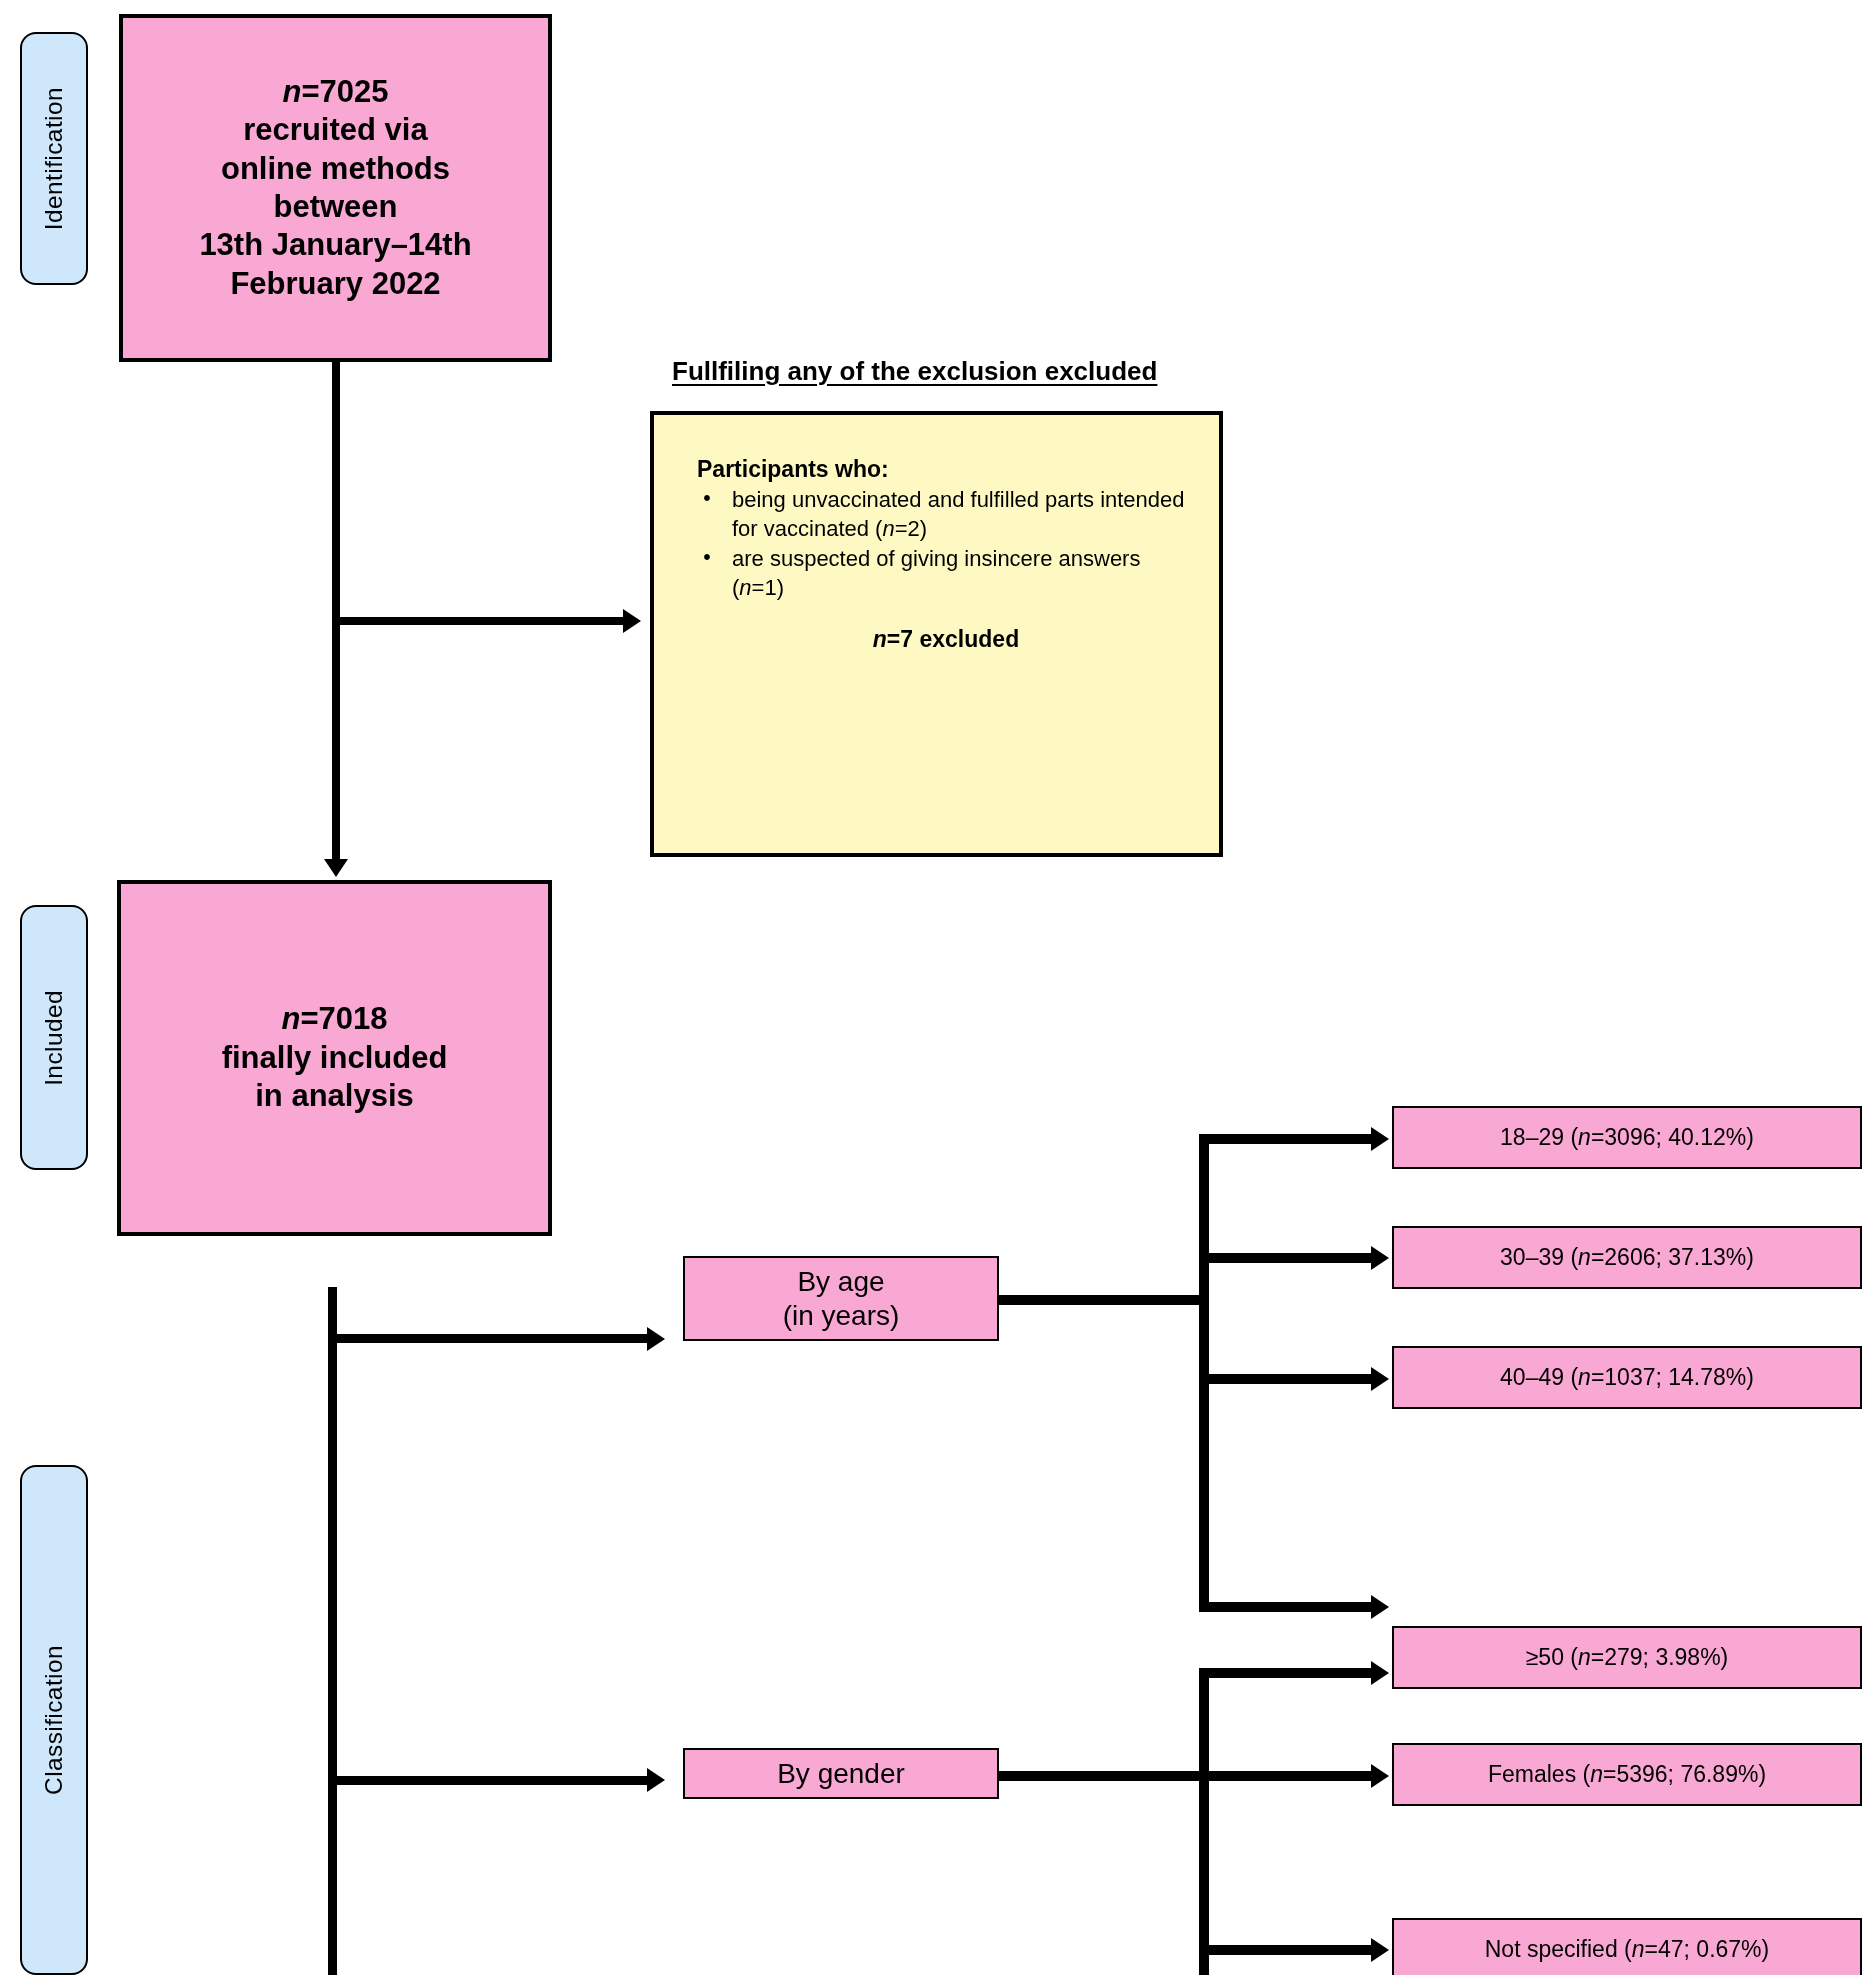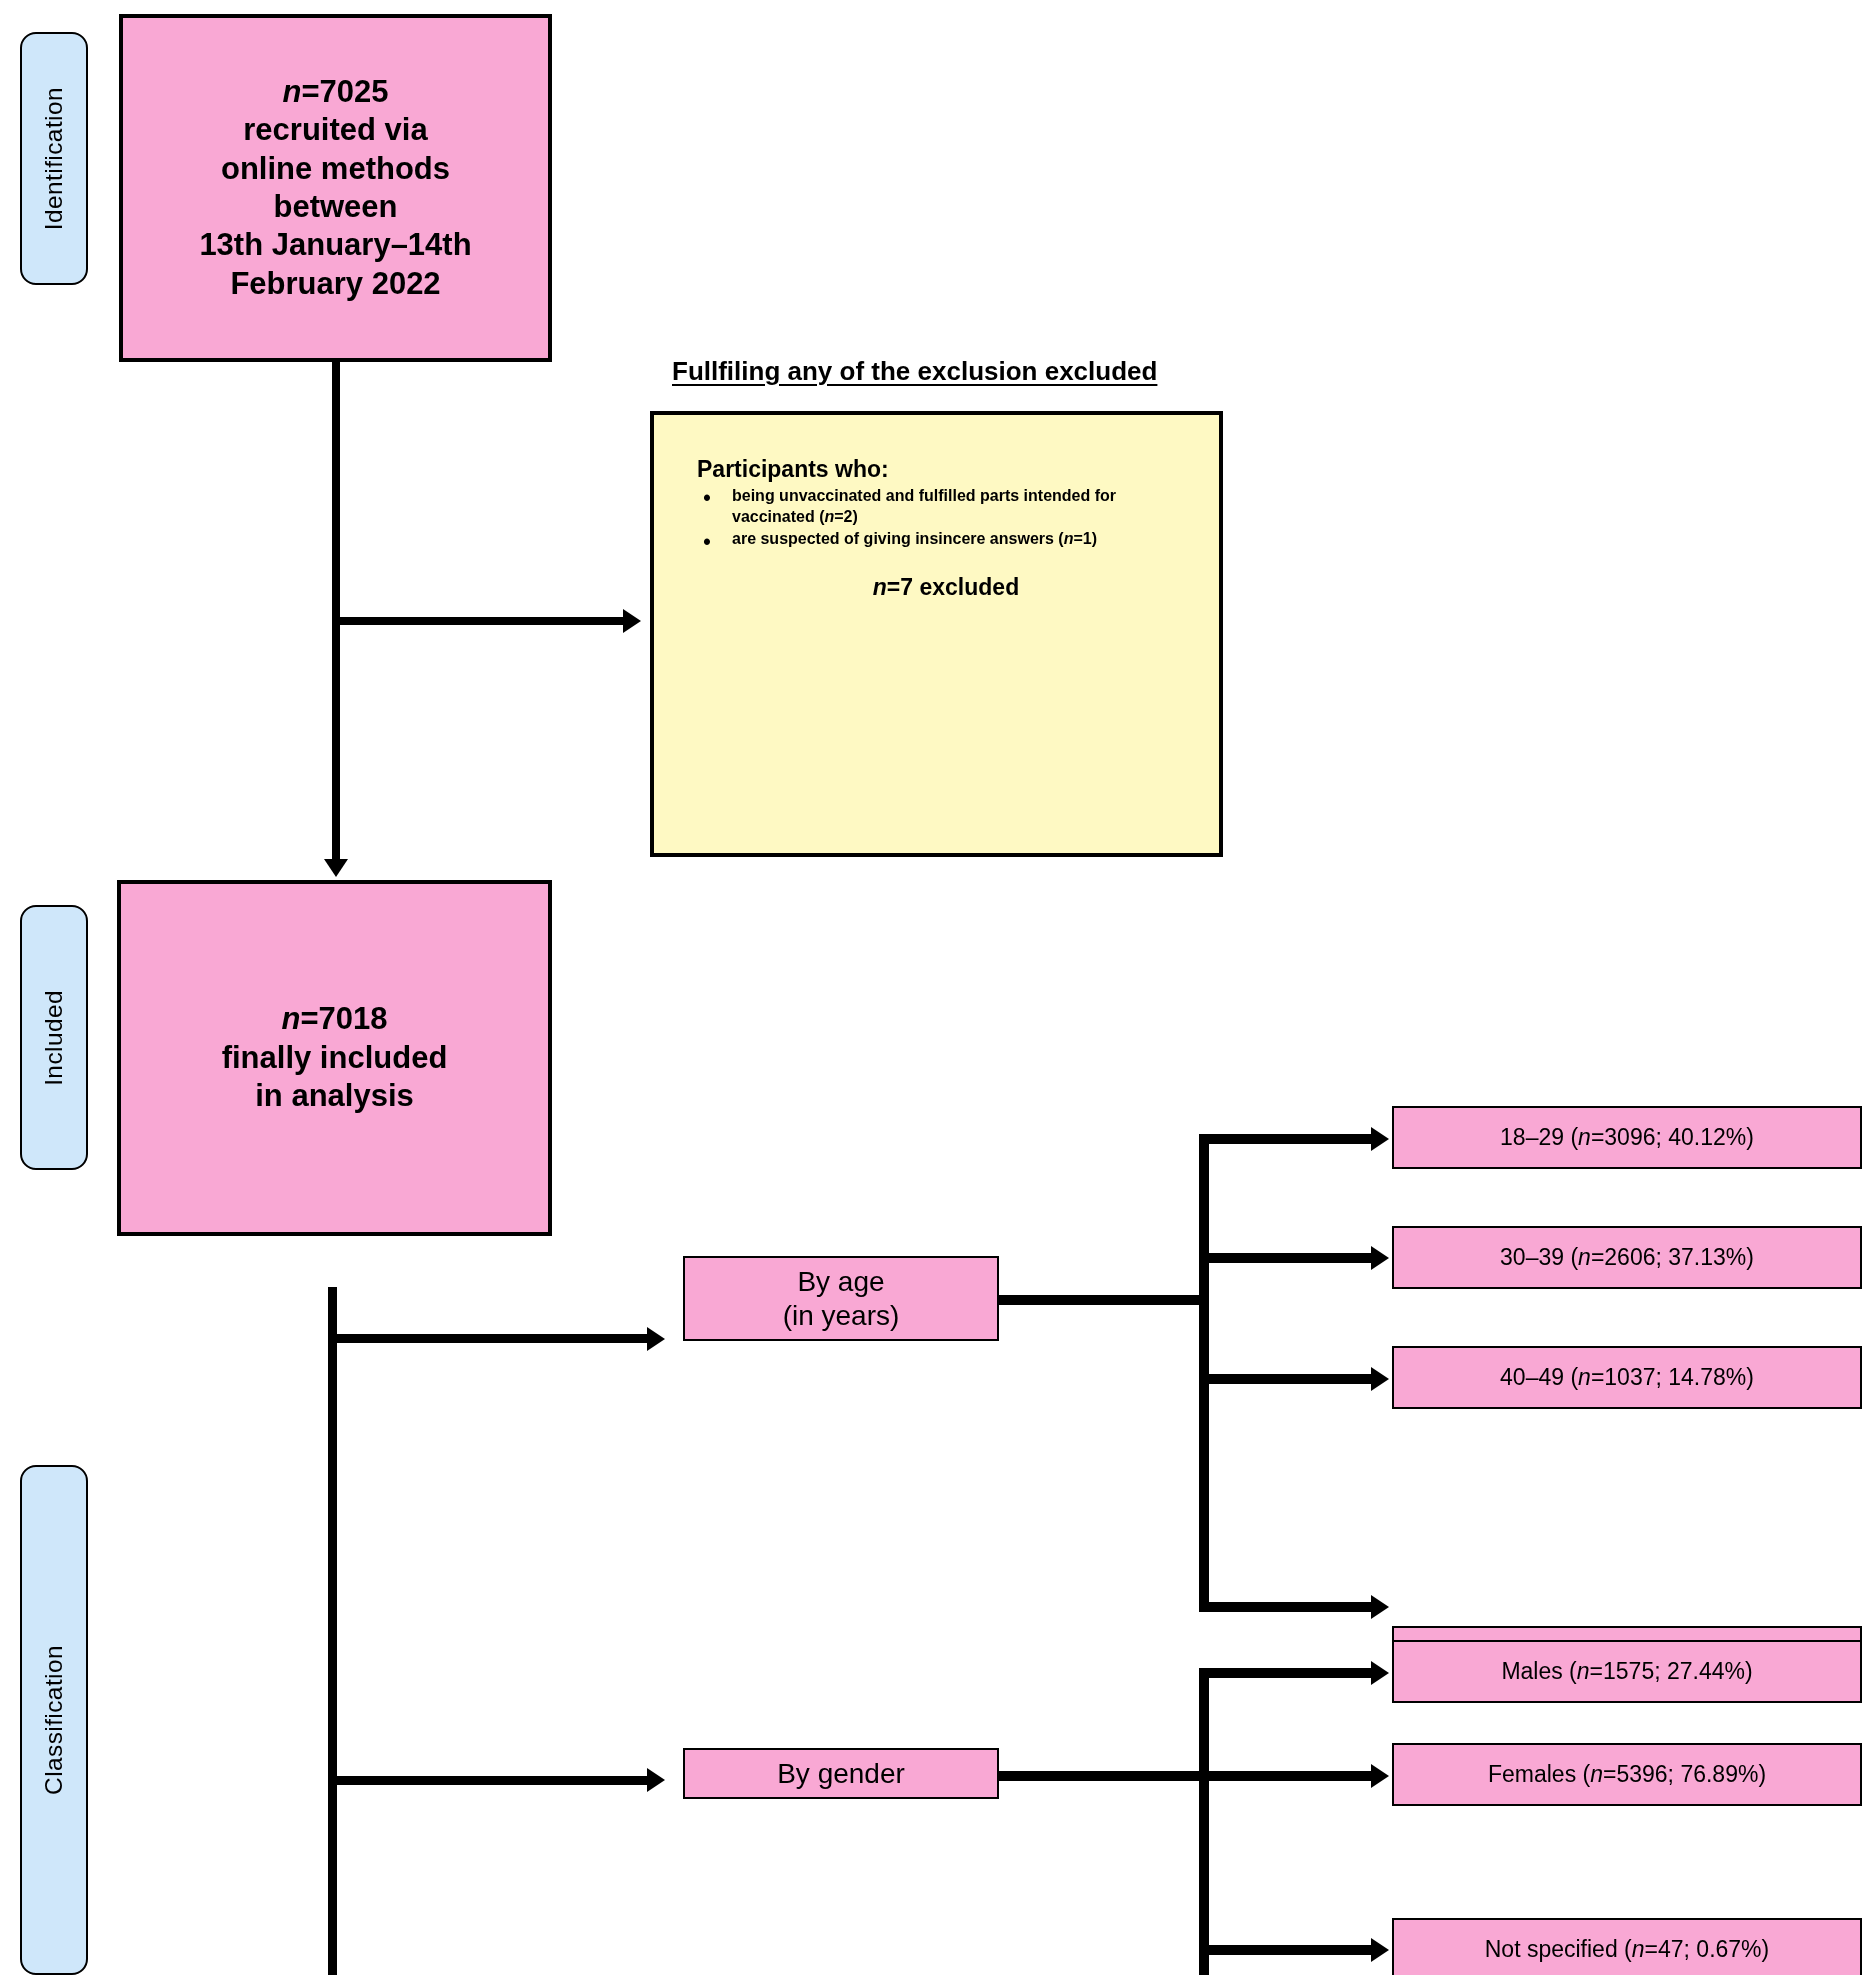--- a/index.html
+++ b/index.html
@@ -99,24 +99,23 @@
     margin-bottom: 3.2px;
   }
   .excl-list {
     margin: 0;
     padding: 0;
     list-style: none;
   }
   .excl-list li {
     position: relative;
     padding-left: 35px;
-    font-size: 16px;
+    font-size: 22px;
     line-height: 1.30;
     margin-bottom: 1.6px;
-    font-weight: bold;
   }
   .excl-list li::before {
     content: "\2022";
     position: absolute;
     left: 6.3px;
     top: -0.8px;
     font-size: 21.3px;
   }
   .excl-list i { font-style: italic; }
   .excl-total {
@@ -246,23 +245,20 @@
 
   <div class="hline" style="left:1199px; top:1668px; width:174px; height:9.5px;"></div>
   <div class="arrow-right" style="left:1371px; top:1661px;"></div>
 
   <div class="hline" style="left:1199px; top:1771px; width:174px; height:9.5px;"></div>
   <div class="arrow-right" style="left:1371px; top:1764px;"></div>
 
   <div class="hline" style="left:1199px; top:1945px; width:174px; height:9.5px;"></div>
   <div class="arrow-right" style="left:1371px; top:1938px;"></div>
 
-  <div class="fbox thinner" style="left:1392px; top:1640px; width:470px; height:63px;">
-    <span class="leaf-text">Males (<i>n</i>=1575; 27.44%)</span>
-  </div>
   <div class="fbox thinner" style="left:1392px; top:1743px; width:470px; height:63px;">
     <span class="leaf-text">Females (<i>n</i>=5396; 76.89%)</span>
   </div>
   <div class="fbox thinner" style="left:1392px; top:1918px; width:470px; height:63px;">
     <span class="leaf-text">Not specified (<i>n</i>=47; 0.67%)</span>
   </div>
 
   <div class="vline" style="left:1199px; top:2076px; width:9.5px; height:0px;"></div>
 
   <div class="vline" style="left:1199px; top:2076px; width:9.5px; height:0px;"></div>

